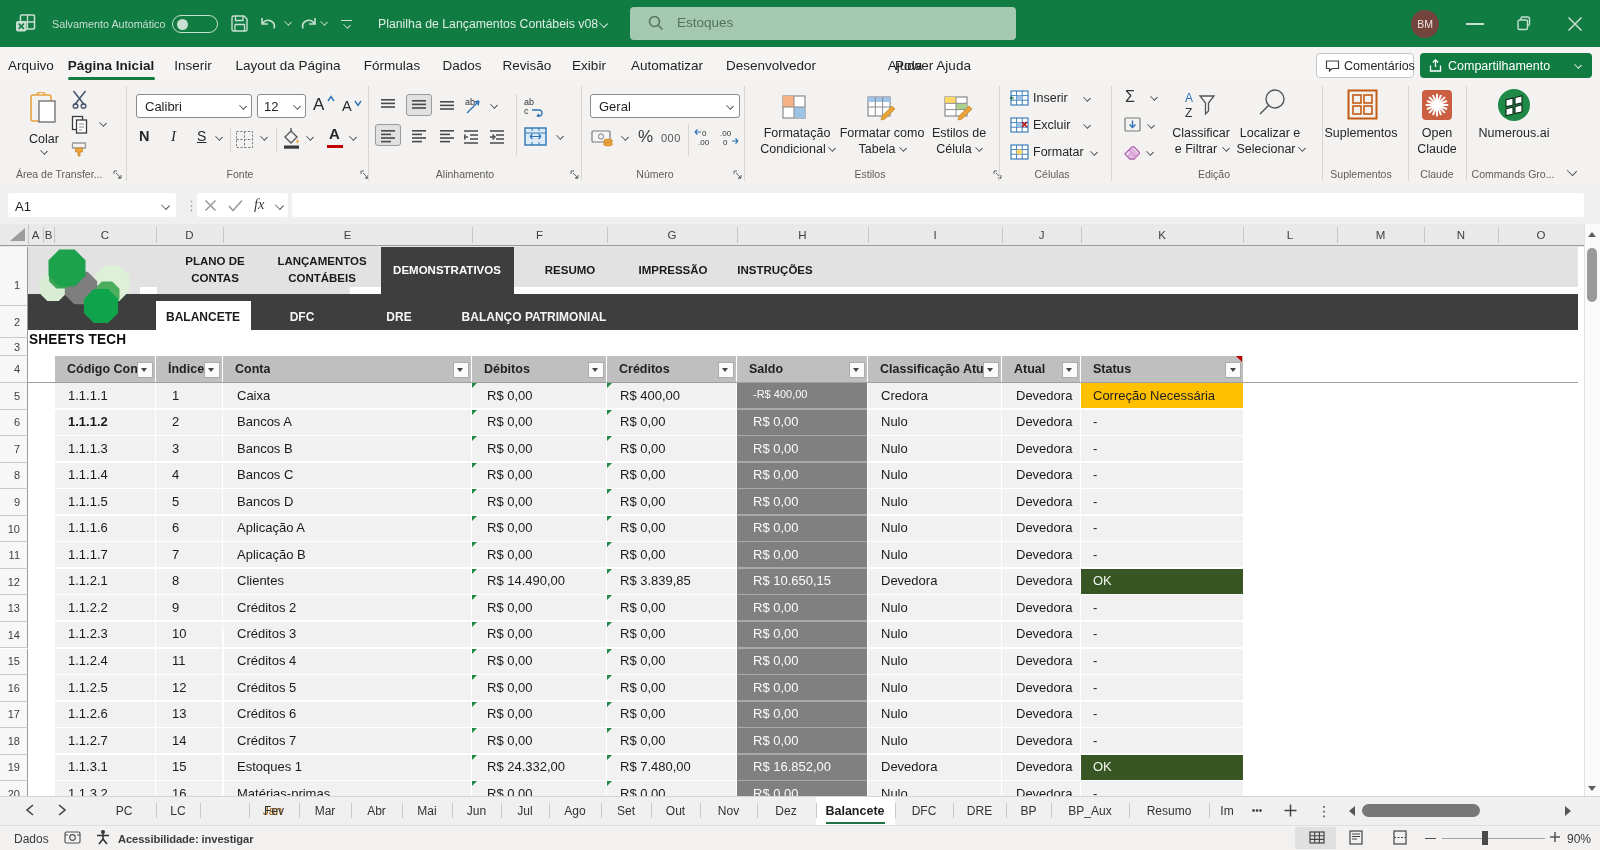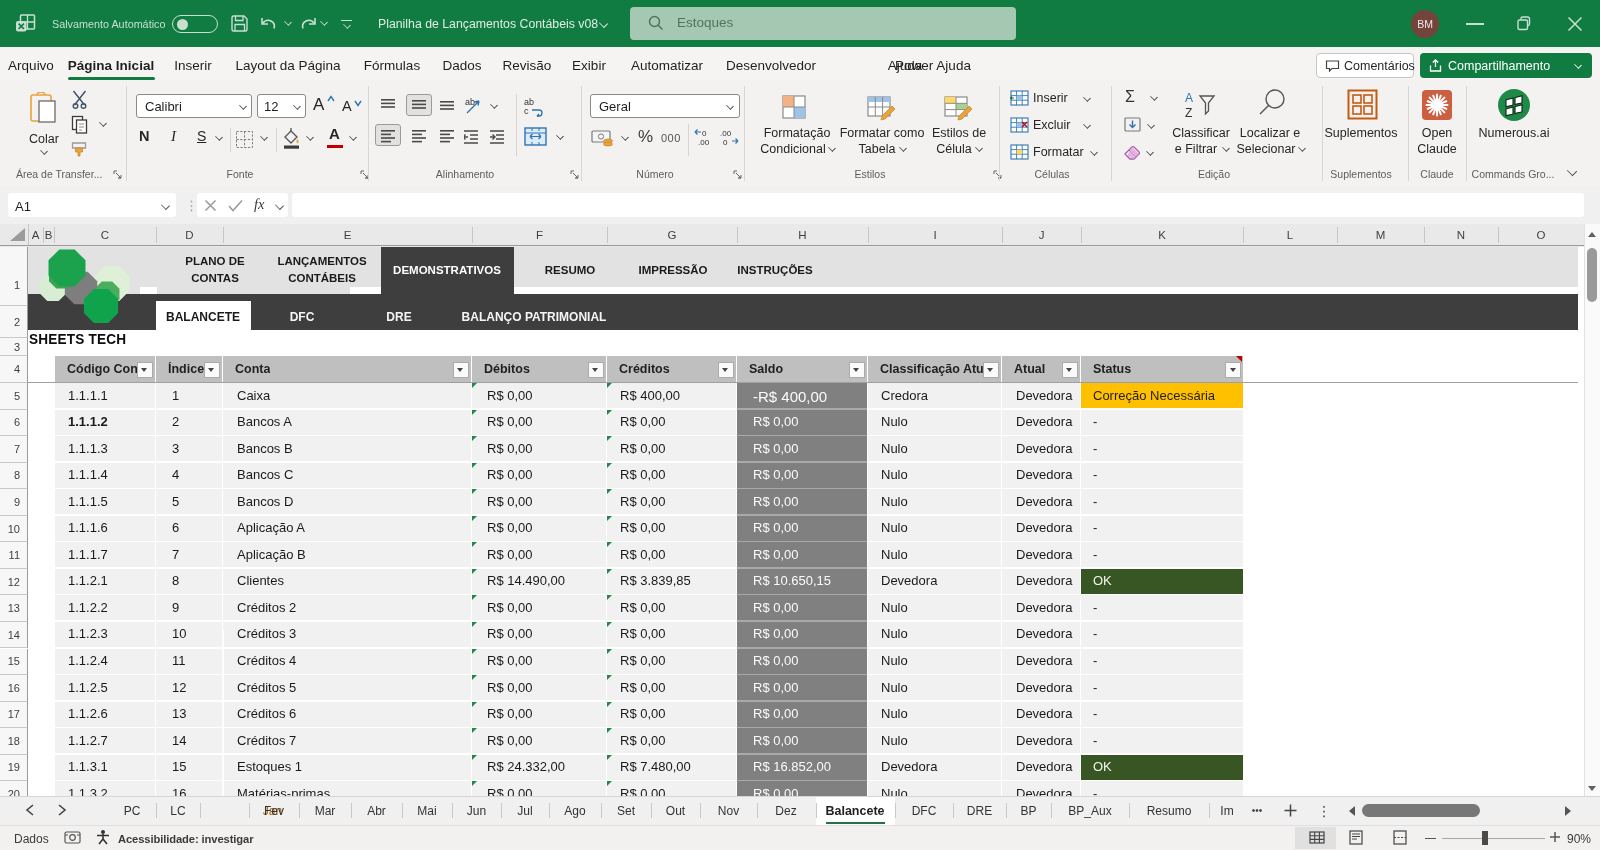--- a/index.html
+++ b/index.html
@@ -576,21 +576,21 @@
 <div style="position:absolute;left:607px;top:481.6500000000001px;width:0;height:0;border-top:5.5px solid #1E8A44;border-right:5.5px solid transparent;"></div>
 <div style="position:absolute;left:472px;top:508.20000000000005px;width:0;height:0;border-top:5.5px solid #1E8A44;border-right:5.5px solid transparent;"></div>
 <div style="position:absolute;left:607px;top:508.20000000000005px;width:0;height:0;border-top:5.5px solid #1E8A44;border-right:5.5px solid transparent;"></div>
 <div style="position:absolute;left:472px;top:534.75px;width:0;height:0;border-top:5.5px solid #1E8A44;border-right:5.5px solid transparent;"></div>
 <div style="position:absolute;left:607px;top:534.75px;width:0;height:0;border-top:5.5px solid #1E8A44;border-right:5.5px solid transparent;"></div>
 <div style="position:absolute;left:68px;top:141.02499999999998px;font-size:13px;color:#1a1a1a;font-weight:400;white-space:nowrap;">1.1.1.1</div>
 <div style="position:absolute;left:172px;top:141.02499999999998px;font-size:13px;color:#1a1a1a;font-weight:400;white-space:nowrap;">1</div>
 <div style="position:absolute;left:237px;top:141.02499999999998px;font-size:13px;color:#1a1a1a;font-weight:400;white-space:nowrap;">Caixa</div>
 <div style="position:absolute;left:487px;top:141.02499999999998px;font-size:13px;color:#1a1a1a;font-weight:400;white-space:nowrap;">R$ 0,00</div>
 <div style="position:absolute;left:620px;top:141.02499999999998px;font-size:13px;color:#1a1a1a;font-weight:400;white-space:nowrap;">R$ 400,00</div>
-<div style="position:absolute;left:753px;top:141.02499999999998px;font-size:15px;color:#FBFBFB;font-weight:400;white-space:nowrap;">-R$ 400,00</div>
+<div style="position:absolute;left:753px;top:141.02499999999998px;font-size:11px;color:#FBFBFB;font-weight:400;white-space:nowrap;">-R$ 400,00</div>
 <div style="position:absolute;left:881px;top:141.02499999999998px;font-size:13px;color:#1a1a1a;font-weight:400;white-space:nowrap;">Credora</div>
 <div style="position:absolute;left:1016px;top:141.02499999999998px;font-size:13px;color:#1a1a1a;font-weight:400;white-space:nowrap;">Devedora</div>
 <div style="position:absolute;left:1093px;top:141.02499999999998px;font-size:13px;color:#1f1f1f;font-weight:400;white-space:nowrap;">Correção Necessária</div>
 <div style="position:absolute;left:68px;top:167.575px;font-size:13px;color:#1a1a1a;font-weight:700;white-space:nowrap;">1.1.1.2</div>
 <div style="position:absolute;left:172px;top:167.575px;font-size:13px;color:#1a1a1a;font-weight:400;white-space:nowrap;">2</div>
 <div style="position:absolute;left:237px;top:167.575px;font-size:13px;color:#1a1a1a;font-weight:400;white-space:nowrap;">Bancos A</div>
 <div style="position:absolute;left:487px;top:167.575px;font-size:13px;color:#1a1a1a;font-weight:400;white-space:nowrap;">R$ 0,00</div>
 <div style="position:absolute;left:620px;top:167.575px;font-size:13px;color:#1a1a1a;font-weight:400;white-space:nowrap;">R$ 0,00</div>
 <div style="position:absolute;left:753px;top:167.575px;font-size:13px;color:#FBFBFB;font-weight:400;white-space:nowrap;">R$ 0,00</div>
 <div style="position:absolute;left:881px;top:167.575px;font-size:13px;color:#1a1a1a;font-weight:400;white-space:nowrap;">Nulo</div>
@@ -728,21 +728,21 @@
 <div style="position:absolute;left:1587.5px;top:231.5px;width:0;height:0;border-left:4.5px solid transparent;border-right:4.5px solid transparent;border-bottom:5px solid #606060;"></div>
 <div style="position:absolute;left:1587px;top:248px;width:10px;height:54px;background:#9A9A9A;border-radius:5px;"></div>
 <div style="position:absolute;left:1587.5px;top:785.5px;width:0;height:0;border-left:4.5px solid transparent;border-right:4.5px solid transparent;border-top:5px solid #606060;"></div>
 <div style="position:absolute;left:0px;top:796px;width:1600px;height:29px;background:#F0F0F0;border-top:1px solid #D6D6D6;"></div>
 <svg style="position:absolute;left:25px;top:803px;" width="10" height="14" viewBox="0 0 10 14">
     <path d="M8 2 L2 7 L8 12" fill="none" stroke="#444" stroke-width="1.6"></path>
   </svg>
 <svg style="position:absolute;left:57px;top:803px;" width="10" height="14" viewBox="0 0 10 14">
     <path d="M2 2 L8 7 L2 12" fill="none" stroke="#444" stroke-width="1.6"></path>
   </svg>
-<div style="position:absolute;left:132px;top:810.5px;transform:translate(-50%,-50%);font-size:12px;color:#333;font-weight:400;white-space:nowrap;">PC</div>
+<div style="position:absolute;left:124px;top:810.5px;transform:translate(-50%,-50%);font-size:12px;color:#333;font-weight:400;white-space:nowrap;">PC</div>
 <div style="position:absolute;left:178px;top:810.5px;transform:translate(-50%,-50%);font-size:12px;color:#333;font-weight:400;white-space:nowrap;">LC</div>
 <div style="position:absolute;left:224.5px;top:810.5px;transform:translate(-50%,-50%);font-size:12px;color:#a16207;font-weight:400;white-space:nowrap;margin-left:48px;">Jan</div>
 <div style="position:absolute;left:274px;top:810.5px;transform:translate(-50%,-50%);font-size:12px;color:#333;font-weight:400;white-space:nowrap;">Fev</div>
 <div style="position:absolute;left:325px;top:810.5px;transform:translate(-50%,-50%);font-size:12px;color:#333;font-weight:400;white-space:nowrap;">Mar</div>
 <div style="position:absolute;left:376.5px;top:810.5px;transform:translate(-50%,-50%);font-size:12px;color:#333;font-weight:400;white-space:nowrap;">Abr</div>
 <div style="position:absolute;left:427px;top:810.5px;transform:translate(-50%,-50%);font-size:12px;color:#333;font-weight:400;white-space:nowrap;">Mai</div>
 <div style="position:absolute;left:476.5px;top:810.5px;transform:translate(-50%,-50%);font-size:12px;color:#333;font-weight:400;white-space:nowrap;">Jun</div>
 <div style="position:absolute;left:525px;top:810.5px;transform:translate(-50%,-50%);font-size:12px;color:#333;font-weight:400;white-space:nowrap;">Jul</div>
 <div style="position:absolute;left:575px;top:810.5px;transform:translate(-50%,-50%);font-size:12px;color:#333;font-weight:400;white-space:nowrap;">Ago</div>
 <div style="position:absolute;left:626px;top:810.5px;transform:translate(-50%,-50%);font-size:12px;color:#333;font-weight:400;white-space:nowrap;">Set</div>

